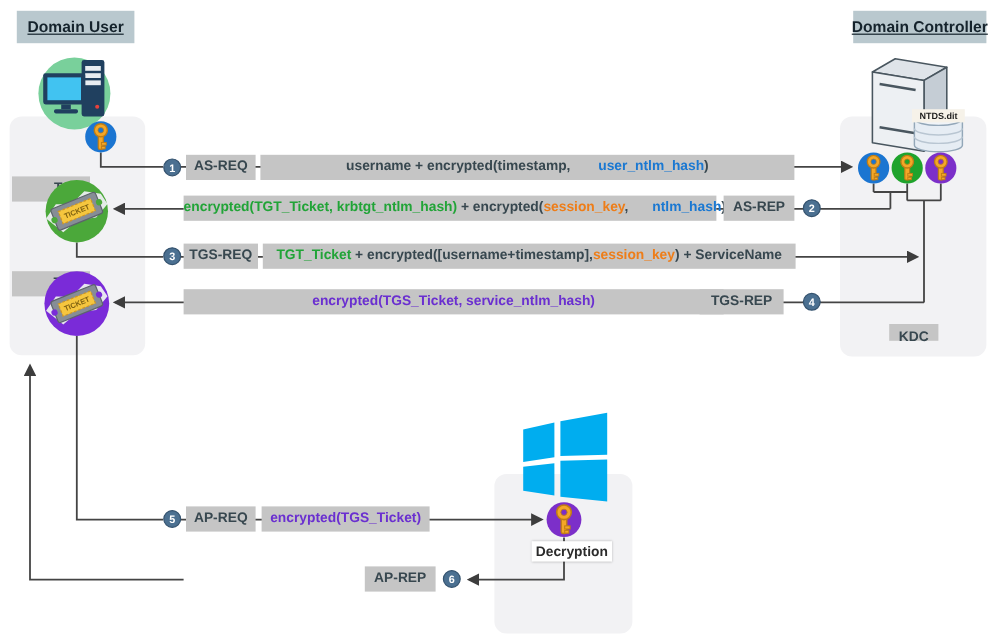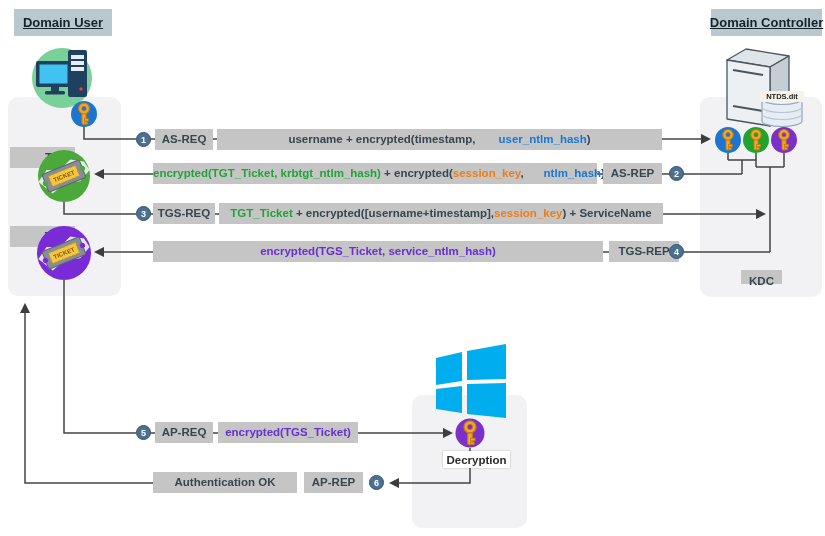--- a/index.html
+++ b/index.html
@@ -162,27 +162,26 @@
 
   <div class="gbox" style="left:153px;top:163px;width:444px"><span class="p-green">encrypted(TGT_Ticket, krbtgt_ntlm_hash)</span><span class="p-dark"> + encrypted(</span><span class="p-orange">session_key</span><span class="p-dark">,</span><span class="p-blue">ntlm_hash</span><span class="p-dark">)</span></div>
   <div class="gbox" style="left:603px;top:163px;width:59px">AS-REP</div>
   <div class="num" style="left:669px;top:166px">2</div>
 
   <div class="num" style="left:136px;top:206px">3</div>
   <div class="gbox" style="left:153px;top:203px;width:62px">TGS-REQ</div>
   <div class="gbox" style="left:219px;top:203px;width:444px"><span class="p-green">TGT_Ticket</span><span class="p-dark"> + encrypted([username+timestamp],</span><span class="p-orange">session_key</span><span class="p-dark">) + ServiceName</span></div>
 
   <div class="gbox" style="left:153px;top:241px;width:450px"><span class="p-purple">encrypted(TGS_Ticket, service_ntlm_hash)</span></div>
-  <div class="gbox" style="left:609px;top:241px;width:70px">TGS-REP</div>
+  <div class="gbox" style="left:583px;top:241px;width:70px">TGS-REP</div>
   <div class="num" style="left:669px;top:244px">4</div>
 
   <div class="num" style="left:136px;top:425px">5</div>
   <div class="gbox" style="left:155px;top:422px;width:58px">AP-REQ</div>
   <div class="gbox" style="left:218px;top:422px;width:140px"><span class="p-purple">encrypted(TGS_Ticket)</span></div>
 
-  <div class="gbox" style="left:153px;top:472px;width:144px"><span class="p-dark">Authentication OK</span></div>
   <div class="gbox" style="left:304px;top:472px;width:59px">AP-REP</div>
   <div class="num" style="left:369px;top:475px">6</div>
 
   <div id="ntds" class="minilabel" style="left:760px;top:91px;width:44px;height:11px">NTDS.dit</div>
   <div id="decryption" class="minilabel" style="left:443px;top:451px;width:67px;height:17px">Decryption</div>
 
 </div>
 
 </body></html>

